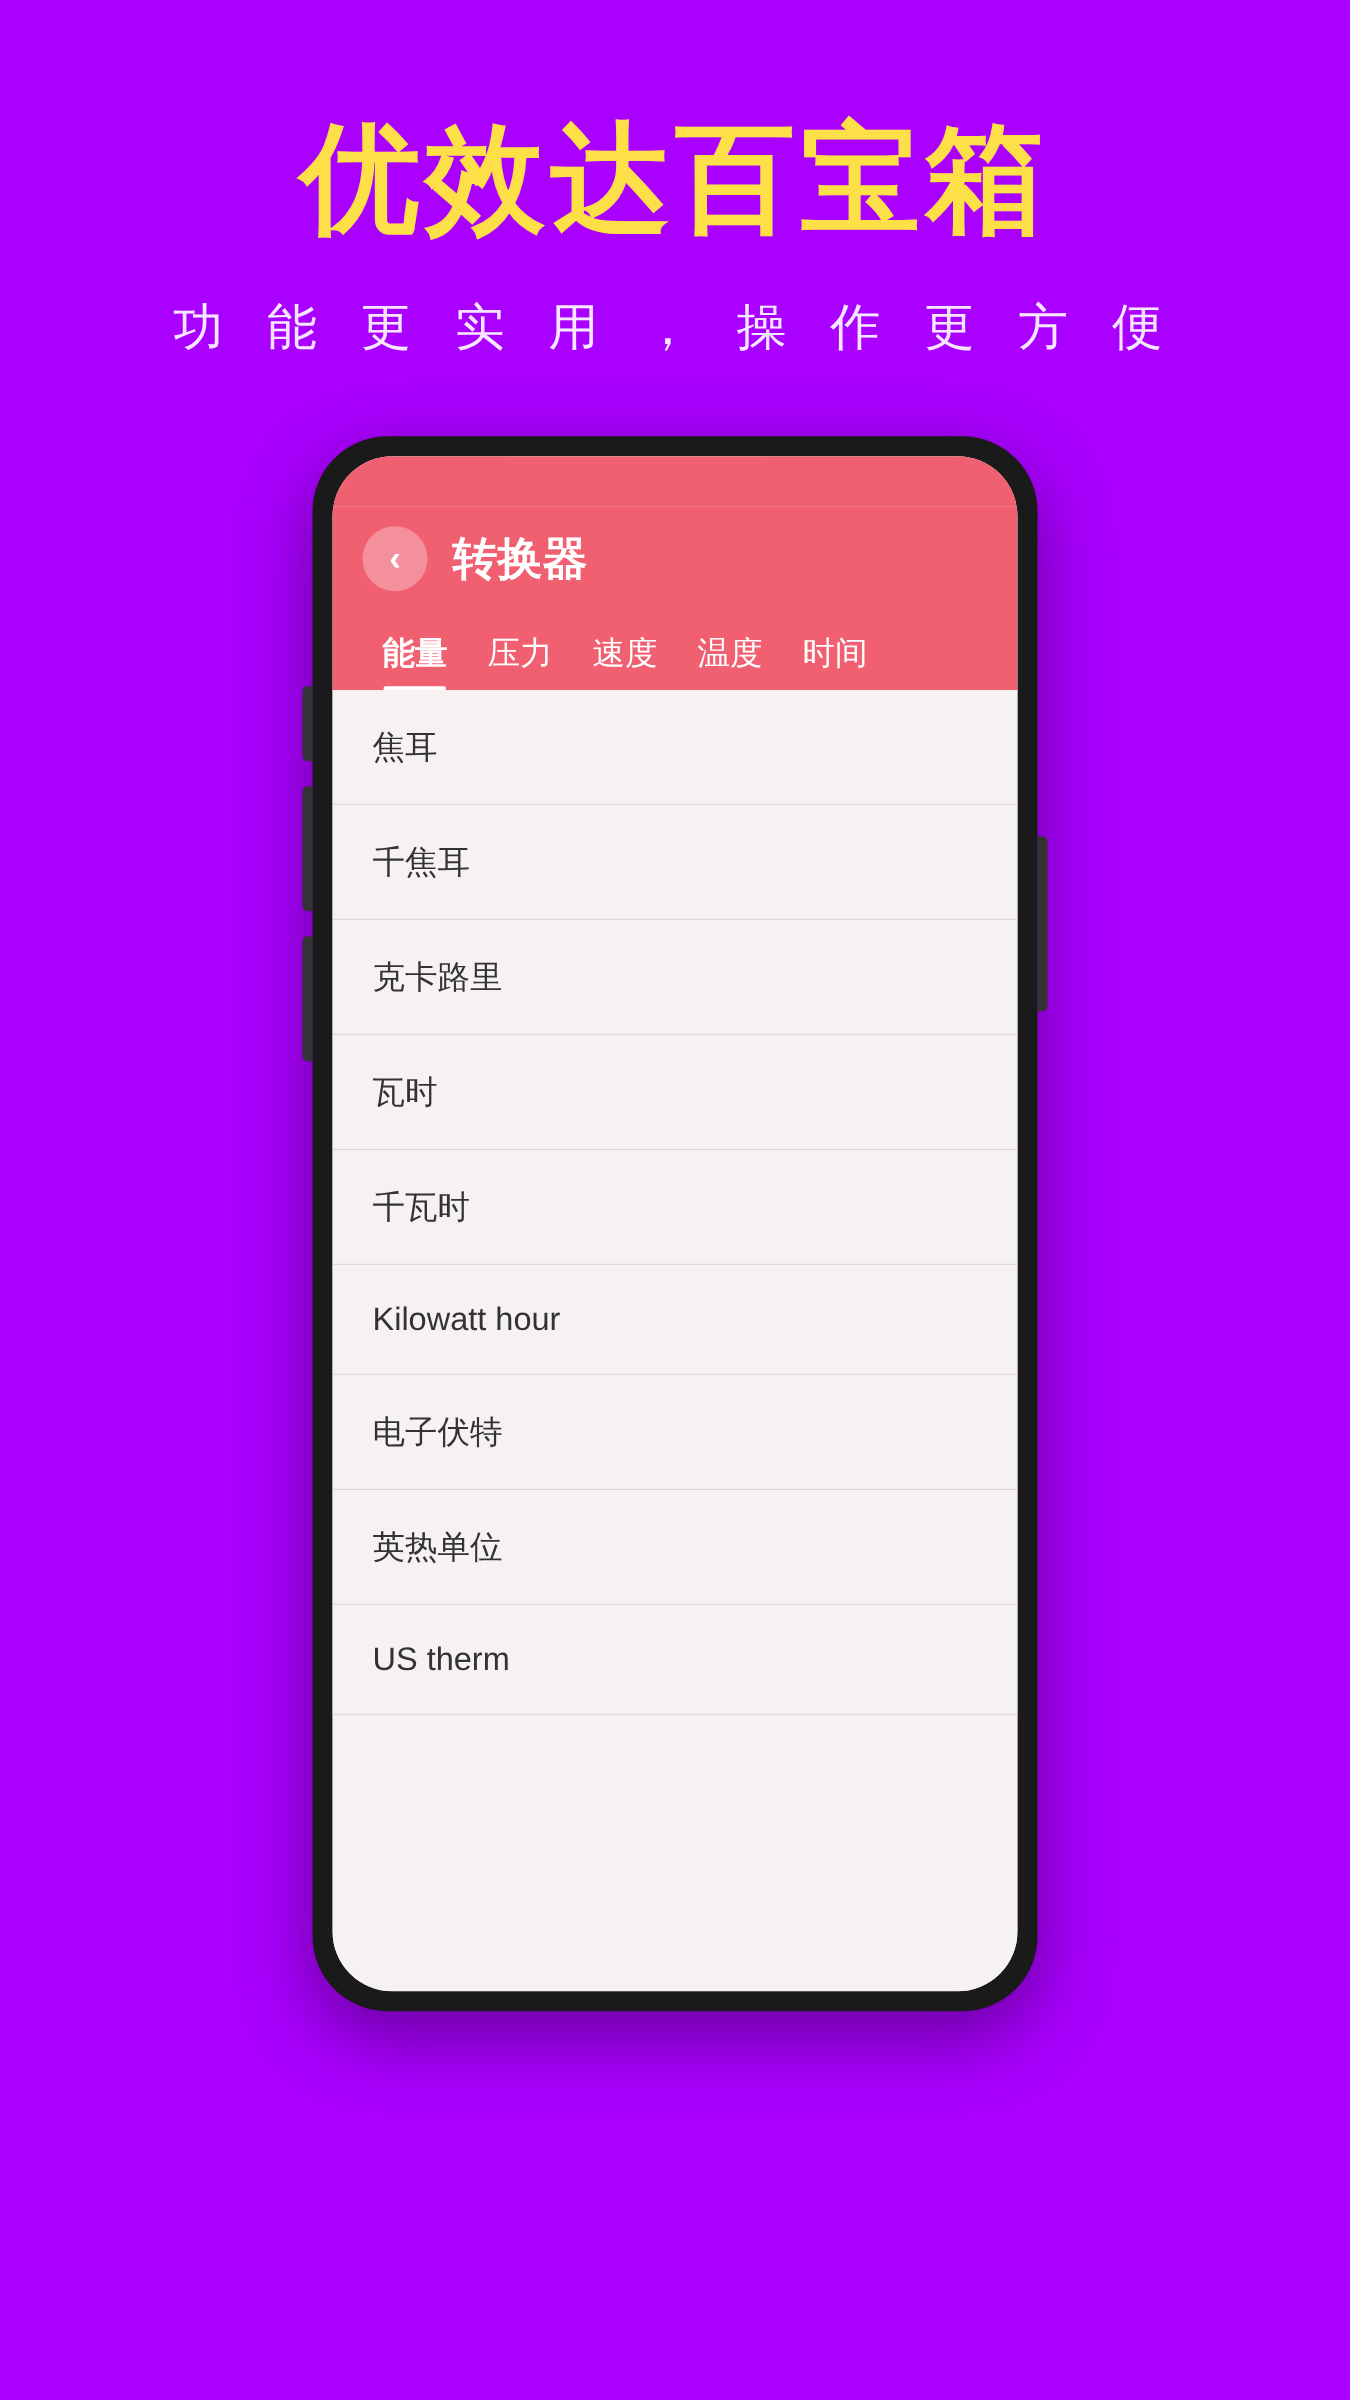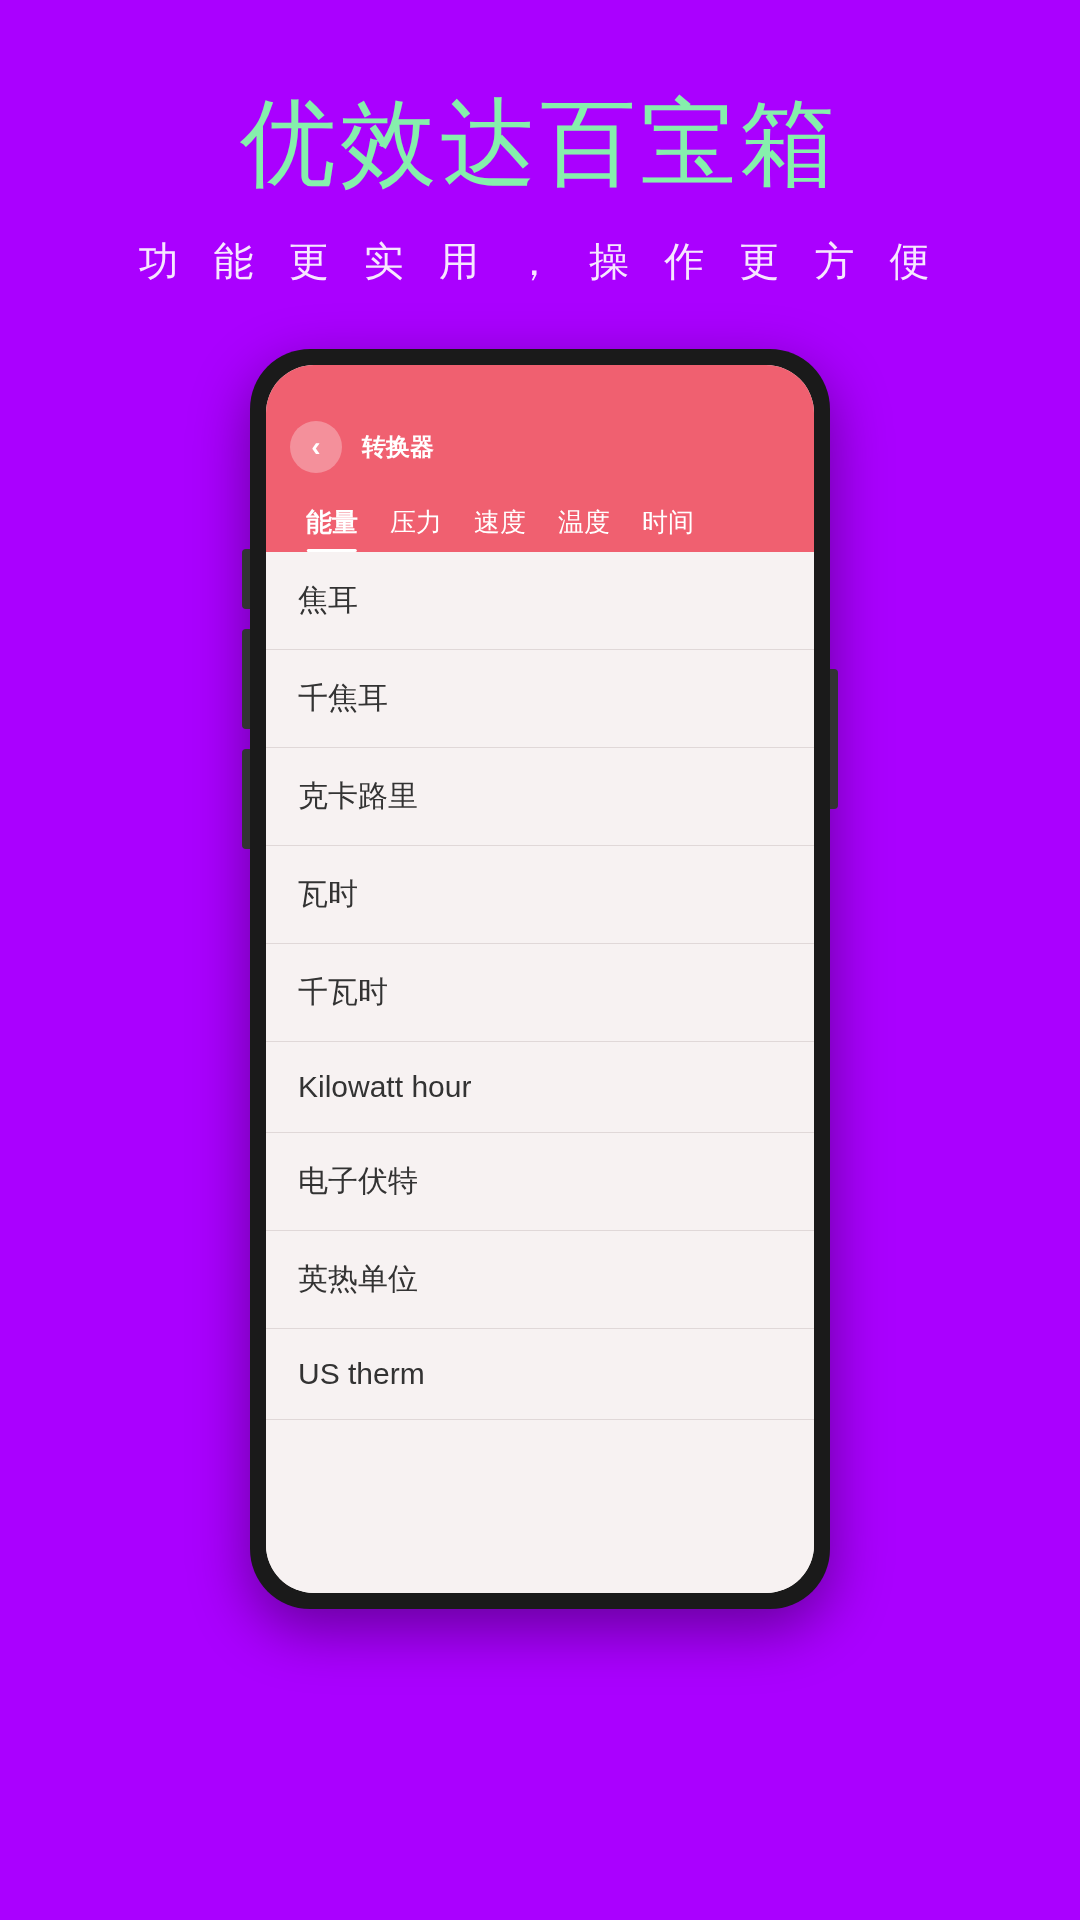--- a/index.html
+++ b/index.html
@@ -23,22 +23,22 @@
       width: 100%;
       display: flex;
       flex-direction: column;
       align-items: center;
       padding-top: 80px;
       padding-bottom: 60px;
     }
 
     .app-title {
       font-size: 96px;
-      font-weight: normal;
-      color: #86efac;
+      font-weight: bold;
+      color: #fde047;
       letter-spacing: 4px;
       margin-bottom: 24px;
     }
 
     .app-subtitle {
       font-size: 40px;
       color: rgba(255, 255, 255, 0.9);
       letter-spacing: 12px;
     }
 
@@ -94,21 +94,21 @@
 
     .back-arrow {
       color: white;
       font-size: 28px;
       font-weight: bold;
       line-height: 1;
     }
 
     .header-title {
       color: white;
-      font-size: 24px;
+      font-size: 36px;
       font-weight: bold;
     }
 
     .tab-bar {
       display: flex;
       justify-content: flex-start;
       padding-bottom: 0;
     }
 
     .tab-item {
@@ -137,21 +137,21 @@
 
     .list-container {
       flex: 1;
       overflow-y: auto;
       background-color: #f7f2f2;
     }
 
     .list-item {
       padding: 28px 32px;
       border-bottom: 1px solid #e0d8d8;
-      font-size: 30px;
+      font-size: 26px;
       color: #333;
       cursor: pointer;
       background-color: #f7f2f2;
     }
 
     .list-item:first-child {
       border-top: none;
     }
 
     

